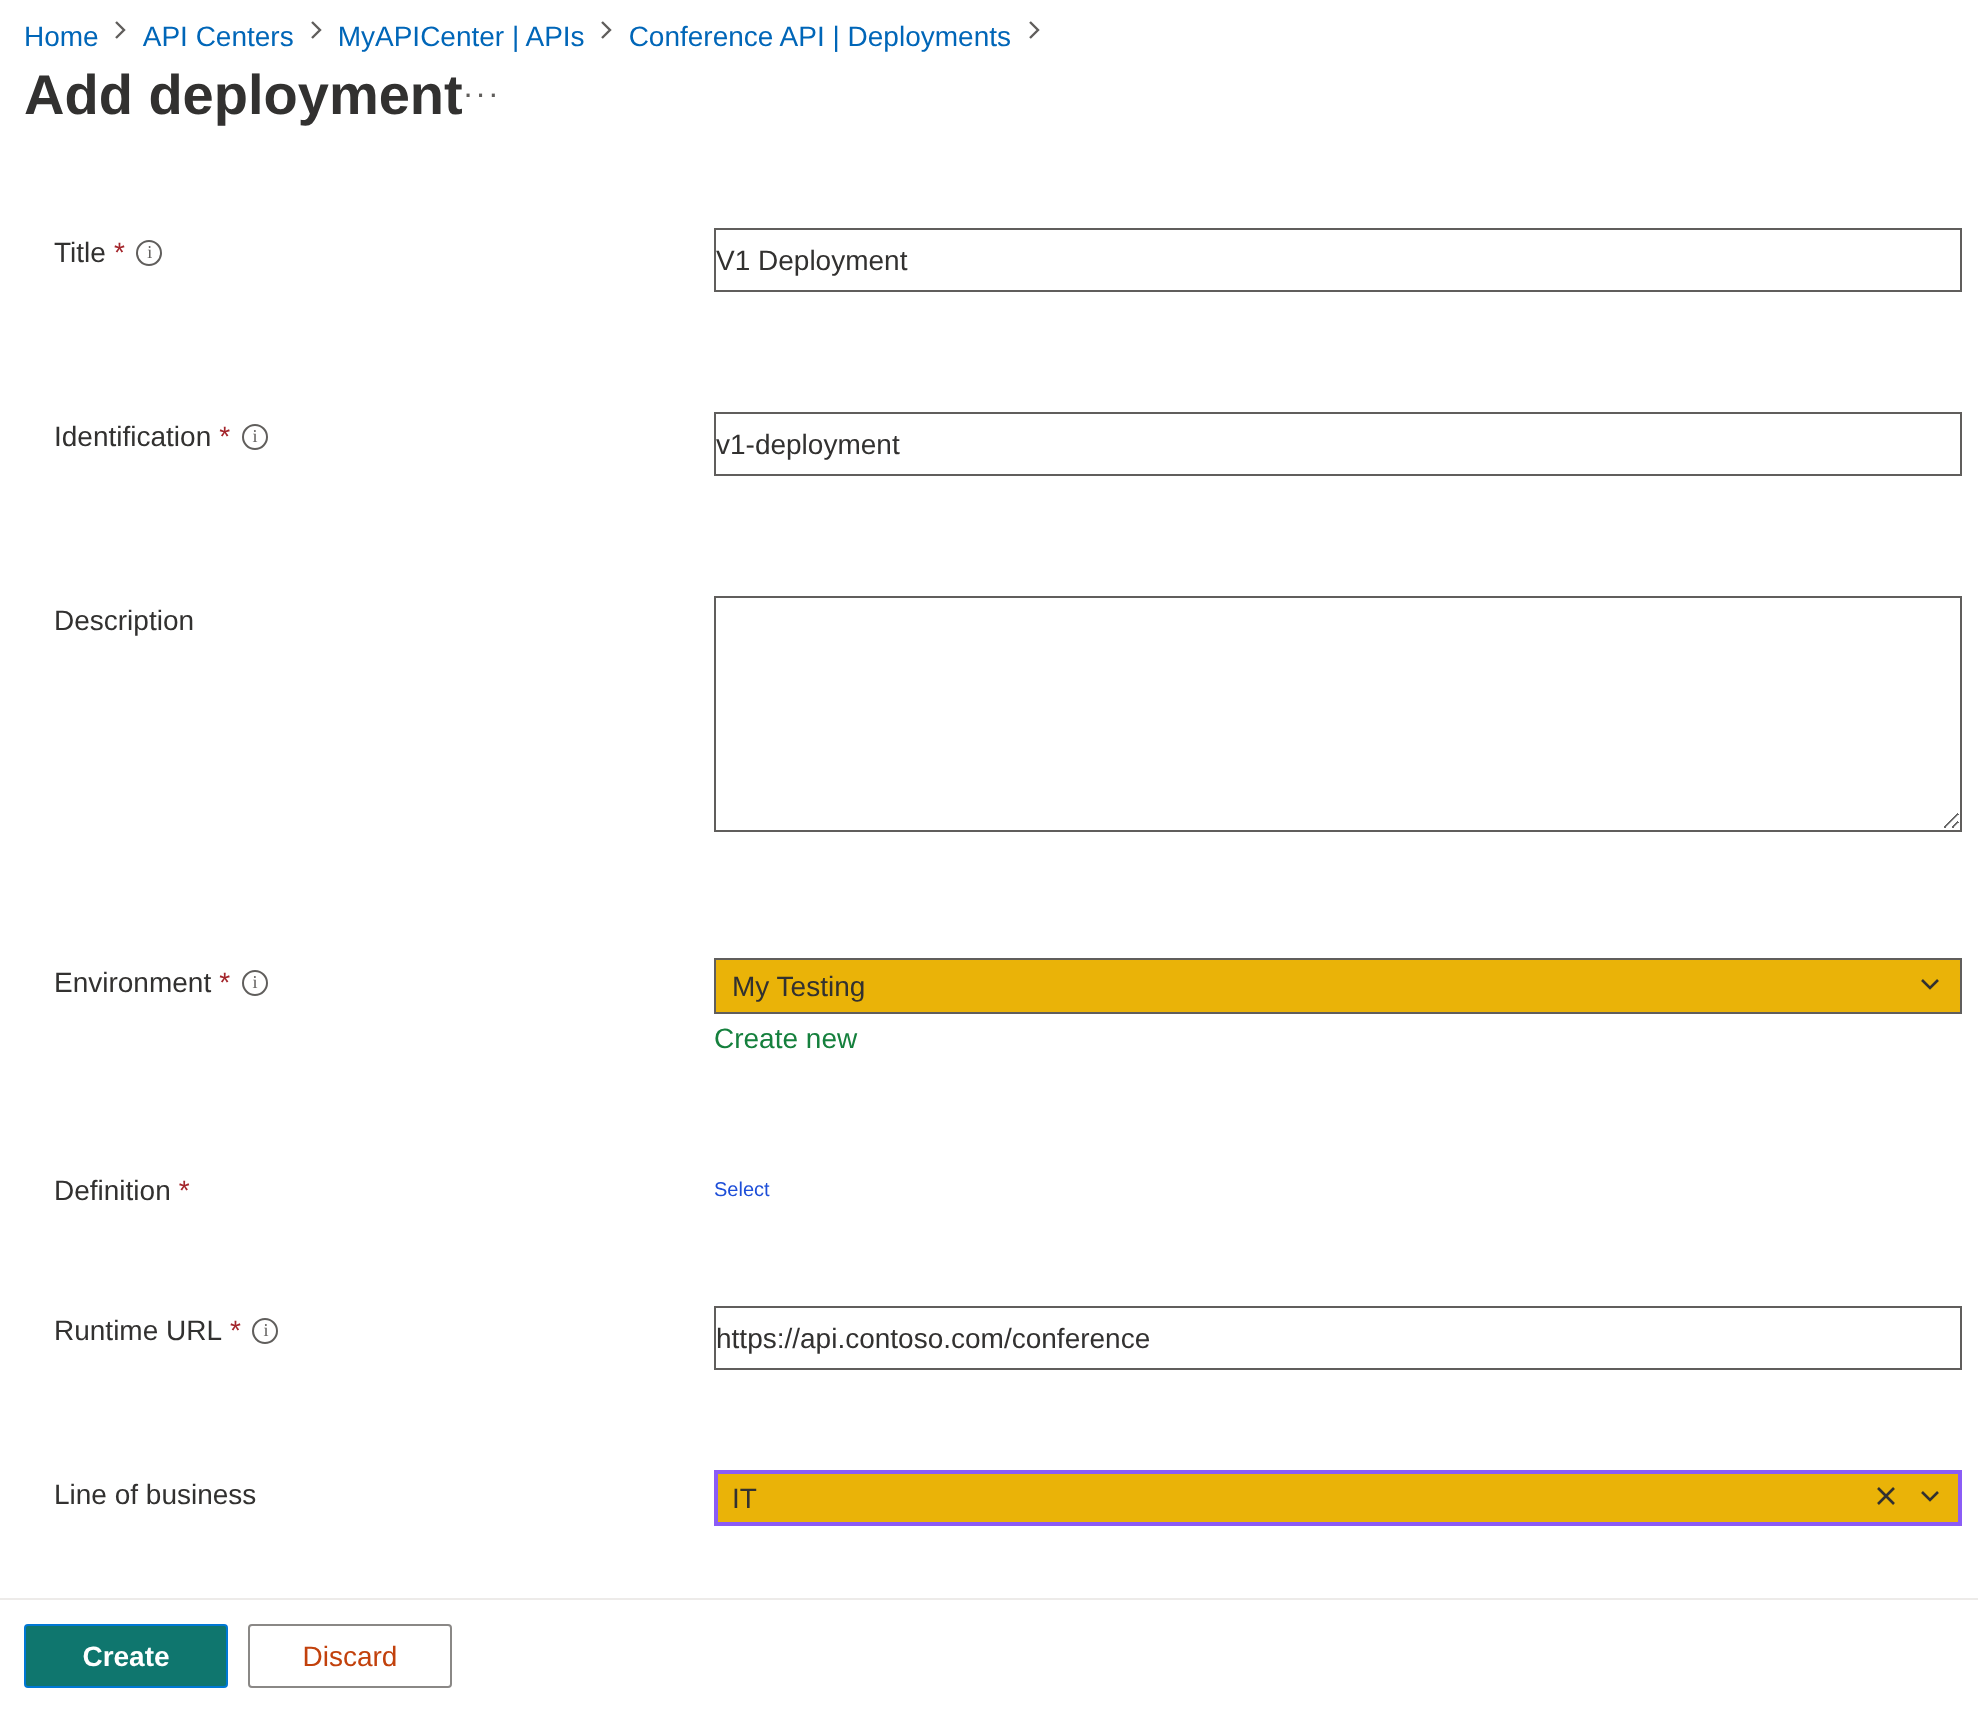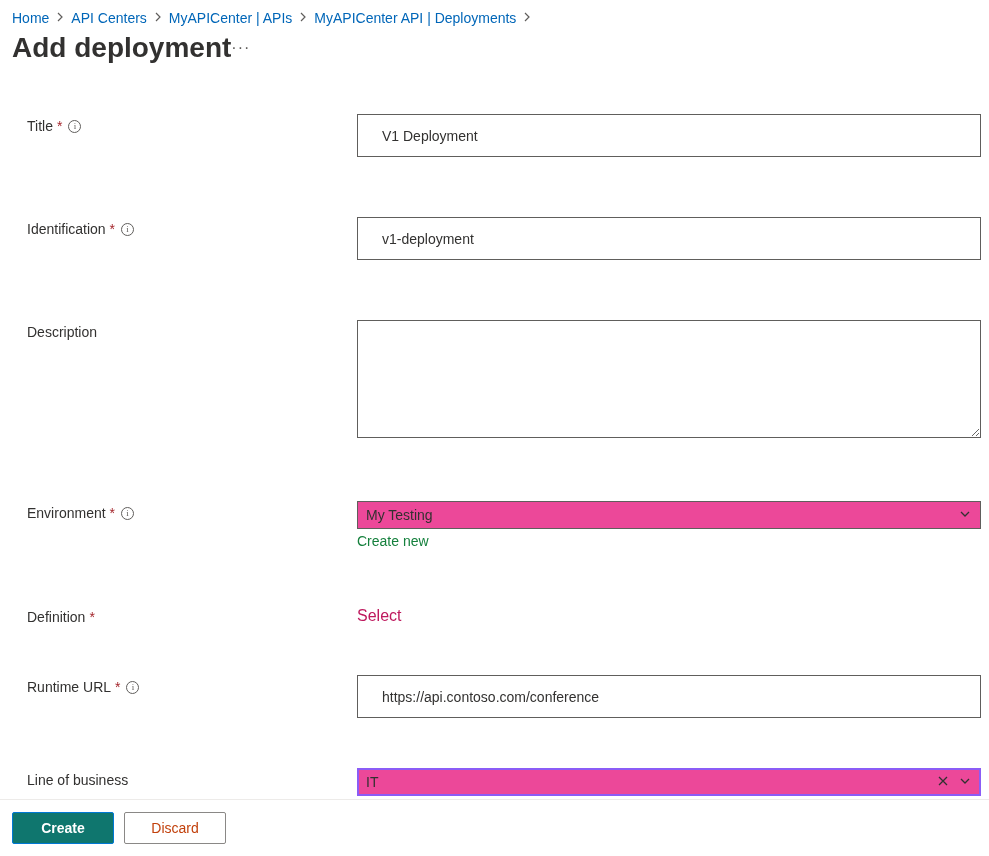--- a/index.html
+++ b/index.html
@@ -11,21 +11,20 @@
       font-family: "Segoe UI", -apple-system, BlinkMacSystemFont, sans-serif;
       font-size: 14px;
       color: #323130;
       background: #fff;
       width: 989px;
       height: 856px;
       position: relative;
     }
     .breadcrumb {
       display: flex;
-      align-items: center;
       gap: 8px;
       padding: 10px 12px 4px 12px;
       font-size: 14px;
     }
     .breadcrumb a {
       color: #0066b8;
       text-decoration: none;
       cursor: pointer;
     }
     .breadcrumb-sep {
@@ -86,23 +85,23 @@
       font-style: normal;
       font-family: Georgia, serif;
       cursor: default;
       margin-left: 2px;
     }
     .form-control {
       flex: 1;
     }
     .text-input {
       width: 100%;
-      height: 43px;
+      height: 32px;
       border: 1px solid #605e5c;
-      padding: 0 24px;
+      padding: 0 0;
       font-size: 14px;
       font-family: inherit;
       color: #323130;
       outline: none;
     }
     .textarea-input {
       width: 100%;
       height: 118px;
       border: 1px solid #605e5c;
       padding: 6px 8px;
@@ -115,21 +114,21 @@
       position: relative;
       width: 100%;
     }
     .select-input {
       width: 100%;
       height: 28px;
       border: 1px solid #605e5c;
       padding: 0 34px 0 8px;
       font-size: 14px;
       font-family: inherit;
-      background: #ec4899;
+      background: #eab308;
       color: #323130;
       display: flex;
       align-items: center;
       cursor: pointer;
     }
     .select-input.focused {
       border: 2px solid #8b5cf6;
       padding: 0 56px 0 7px;
     }
     .chevron-down {
@@ -160,22 +159,22 @@
       stroke-width: 1.3;
     }
     .link-action {
       color: #15803d;
       font-size: 14px;
       cursor: pointer;
       display: inline-block;
       margin-top: 4px;
     }
     .link-select {
-      color: #be185d;
-      font-size: 16px;
+      color: #1d4ed8;
+      font-size: 10px;
       cursor: pointer;
     }
     .footer-bar {
       position: absolute;
       left: 0;
       right: 0;
       bottom: 0;
       border-top: 1px solid #edebe9;
       padding: 12px;
       display: flex;
@@ -216,21 +215,21 @@
     <svg width="6" height="10" viewBox="0 0 6 10">
         <path d="M1 1 L5 5 L1 9" stroke="#605e5c" fill="none" stroke-width="1.2"></path>
       </svg>
   </span>
   <a>MyAPICenter | APIs</a>
   <span class="breadcrumb-sep">
     <svg width="6" height="10" viewBox="0 0 6 10">
         <path d="M1 1 L5 5 L1 9" stroke="#605e5c" fill="none" stroke-width="1.2"></path>
       </svg>
   </span>
-  <a>MyAPICenter API | Deployments</a>
+  <a>Conference API | Deployments</a>
   <span class="breadcrumb-sep">
     <svg width="6" height="10" viewBox="0 0 6 10">
         <path d="M1 1 L5 5 L1 9" stroke="#605e5c" fill="none" stroke-width="1.2"></path>
       </svg>
   </span>
 </nav>
 
 <div class="page-header">
   <h1 class="page-title">Add deployment</h1>
   <span class="more-icon">···</span>

